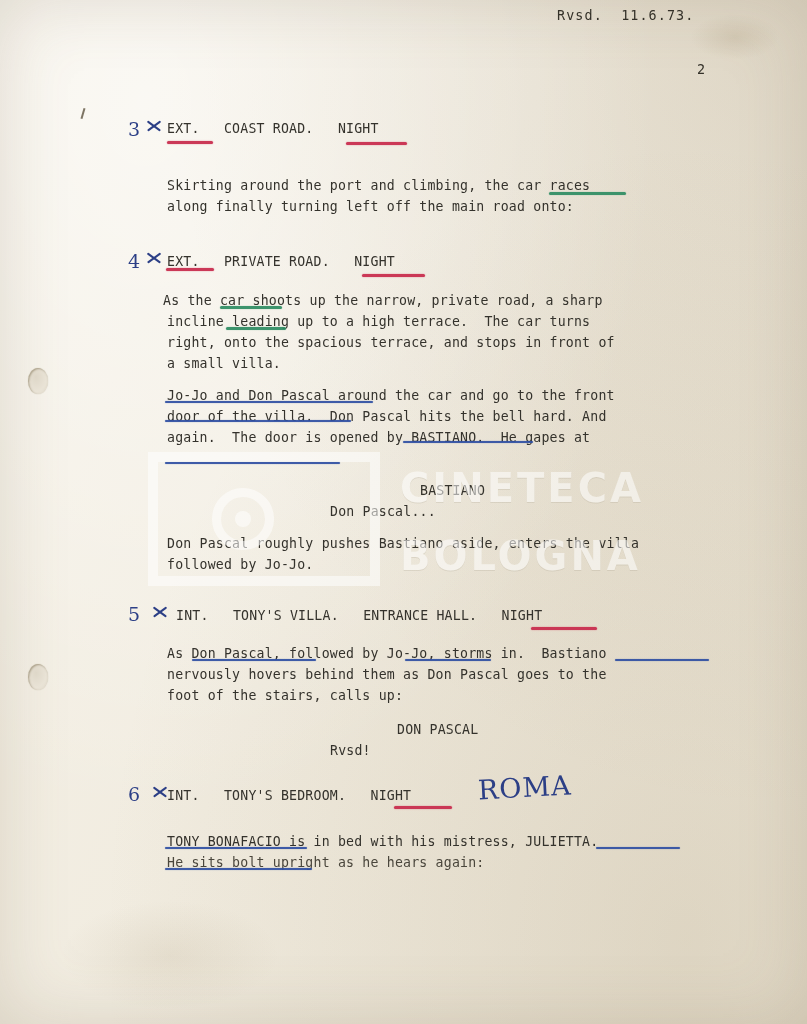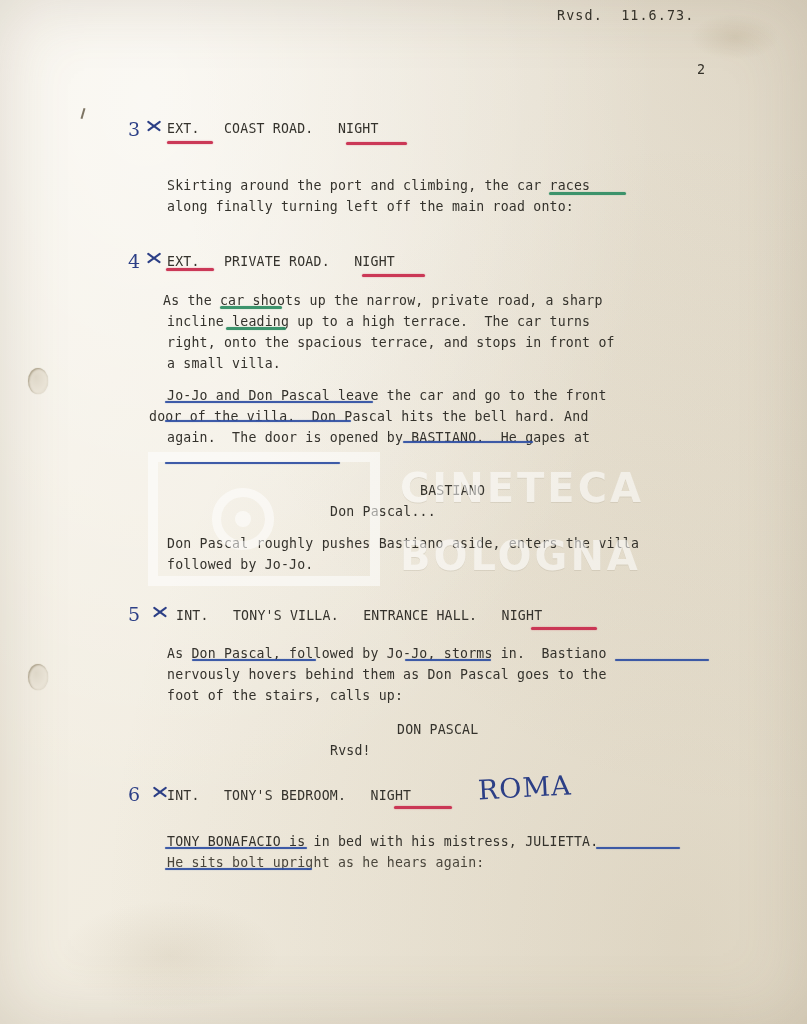--- a/index.html
+++ b/index.html
@@ -230,23 +230,23 @@
   <div class="mk red" style="left:166px; top:268px; width:48px;"></div>
   <div class="mk red" style="left:362px; top:274px; width:63px;"></div>
 
   <div class="txt" style="left:163px; top:290px;text-align:right;">As the car shoots up the narrow, private road, a sharp</div>
   <div class="mk green" style="left:220px; top:306px; width:62px;"></div>
   <div class="txt" style="left:167px; top:311px;">incline leading up to a high terrace.  The car turns</div>
   <div class="mk green" style="left:226px; top:327px; width:60px;"></div>
   <div class="txt" style="left:167px; top:332px;">right, onto the spacious terrace, and stops in front of</div>
   <div class="txt" style="left:167px; top:353px;">a small villa.</div>
 
-  <div class="txt" style="left:167px; top:385px;">Jo-Jo and Don Pascal leave the car and go to the front</div>
+  <div class="txt" style="left:167px; top:385px;">Jo-Jo and Don Pascal around the car and go to the front</div>
   <div class="mk blue" style="left:165px; top:401px; width:208px;"></div>
-  <div class="txt" style="left:149px; top:406px;">door of the villa.  Don Pascal hits the bell hard. And</div>
+  <div class="txt" style="left:167px; top:406px;">door of the villa.  Don Pascal hits the bell hard. And</div>
   <div class="mk blue" style="left:165px; top:420px; width:186px;"></div>
   <div class="txt" style="left:167px; top:427px;">again.  The door is opened by BASTIANO.  He gapes at</div>
   <div class="mk blue" style="left:403px; top:441px; width:130px;"></div>
   <div class="mk blue" style="left:165px; top:462px; width:175px;"></div>
 
   <div class="txt" style="left:420px; top:480px;">BASTIANO</div>
   <div class="txt" style="left:330px; top:501px;">Don Pascal...</div>
 
   <div class="txt" style="left:167px; top:533px;">Don Pascal roughly pushes Bastiano aside, enters the villa</div>
   <div class="txt" style="left:167px; top:554px;">followed by Jo-Jo.</div>

